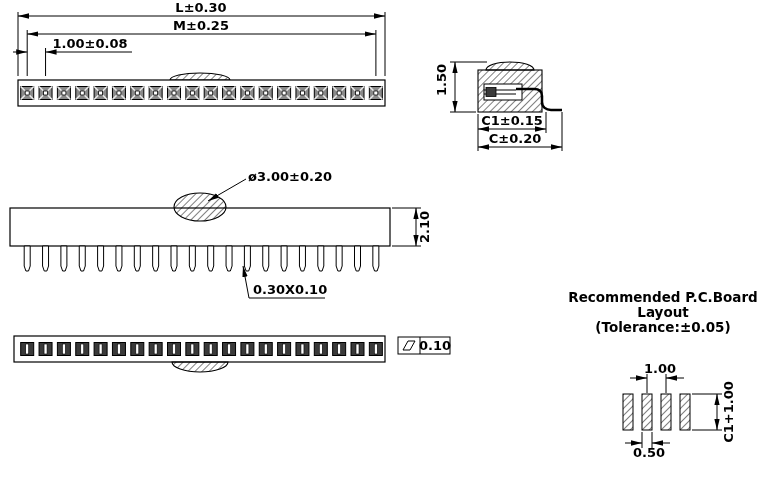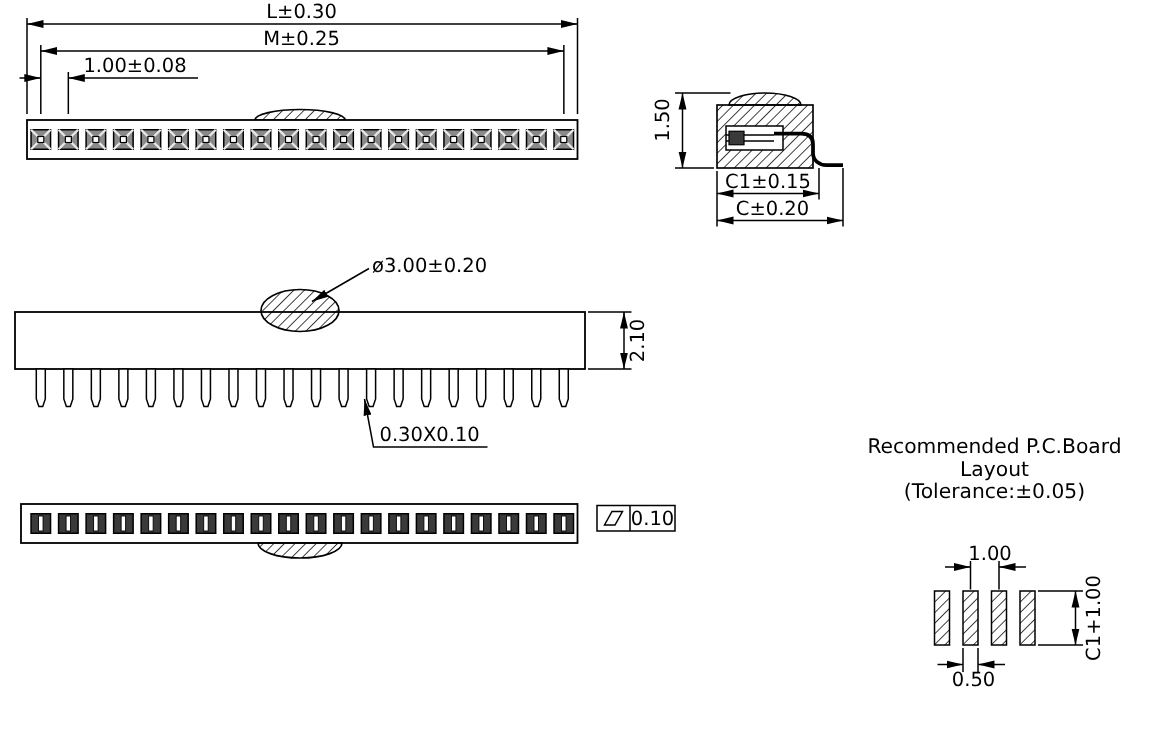--- a/index.html
+++ b/index.html
@@ -1,16 +1,16 @@
 <!DOCTYPE html>
 <html><head>
 <meta charset="utf-8">
 <style>
   html,body{margin:0;padding:0;background:#ffffff;}
-  .stage{position:relative;width:768px;height:500px;background:#ffffff;overflow:hidden;}
+  .stage{position:relative;width:768px;height:500px;background:#ffffff;overflow:hidden;font-weight:bold;}
   svg{display:block;}
   text{font-family:"DejaVu Sans","Liberation Sans",sans-serif;font-size:13px;fill:#000;}
   .title-text{font-size:13.5px;}
   .thin{stroke:#000;stroke-width:1;fill:none;}
   .part{stroke:#000;stroke-width:1.2;fill:#fff;}
   .hatched{stroke:#000;stroke-width:1.1;fill:url(#hatch);}
 </style>
 </head>
 <body>
 

